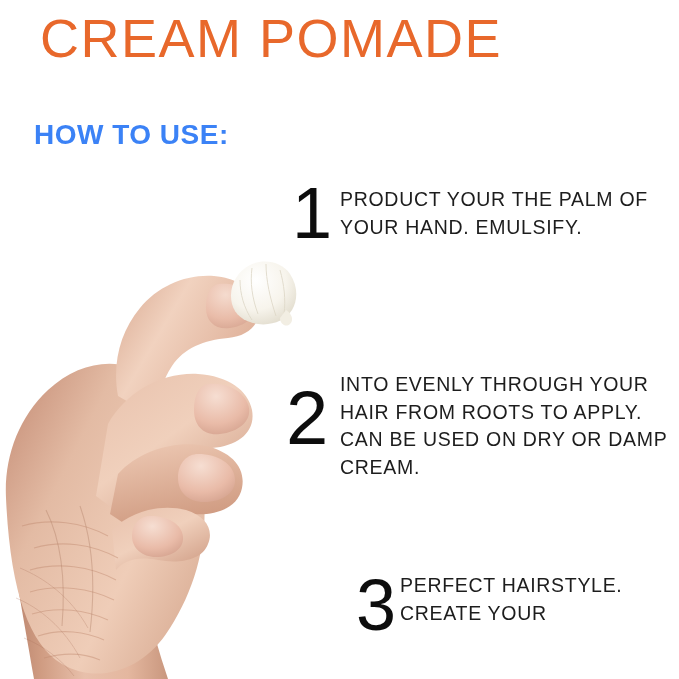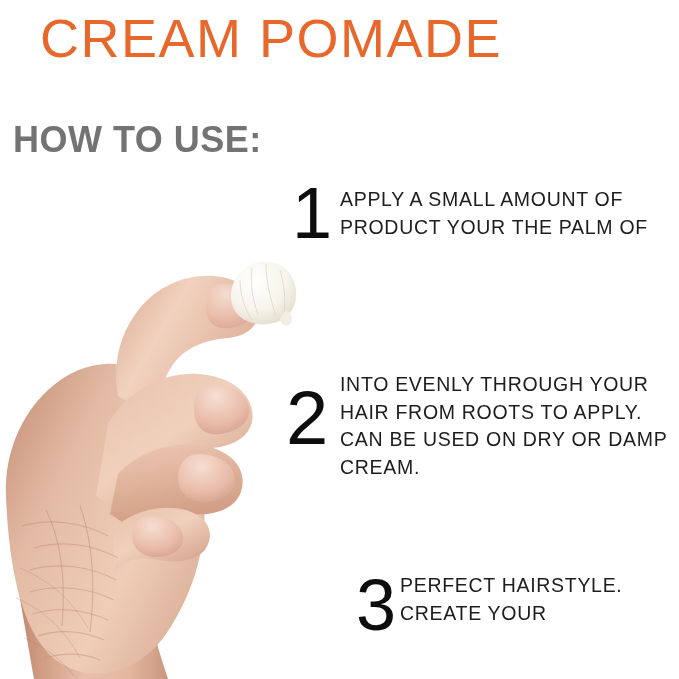--- a/index.html
+++ b/index.html
@@ -28,27 +28,27 @@
     letter-spacing: 1.5px;
     color: #e8682b;
     line-height: 1.05;
     white-space: nowrap;
     padding-left: 40px;
   }
 
   
   #how-to-use-heading {
     position: absolute;
-    left: 13px;
+    left: 34px;
     top: 120px;
     font-family: "Liberation Sans", sans-serif;
     font-weight: bold;
-    font-size: 36px;
+    font-size: 28px;
     letter-spacing: 0.5px;
-    color: #737373;
+    color: #3b82f6;
     line-height: 1.1;
     white-space: nowrap;
   }
 
   
   .step {
     position: absolute;
     display: flex;
     align-items: flex-start;
   }
@@ -198,22 +198,22 @@
         <path d="M240 32 C 240 46, 244 60, 252 72"></path>
         <path d="M280 22 C 284 36, 286 52, 284 66"></path>
       </g>
       <path d="M286 62 C 292 66, 294 72, 290 76 C 286 80, 280 76, 280 70 Z" fill="#f2eee3"></path>
     </svg>
   </div>
 
   <div class="step" id="step-1">
     <div class="step-number">1</div>
     <div class="step-text">
-      <span>APPLY A SMALL AMOUNT OF</span>
       <span>PRODUCT YOUR THE PALM OF</span>
+      <span>YOUR HAND. EMULSIFY.</span>
     </div>
   </div>
 
   <div class="step" id="step-2">
     <div class="step-number">2</div>
     <div class="step-text">
       <span>INTO EVENLY THROUGH YOUR</span>
       <span>HAIR FROM ROOTS TO APPLY.</span>
       <span>CAN BE USED ON DRY OR DAMP</span>
       <span>CREAM.</span>

